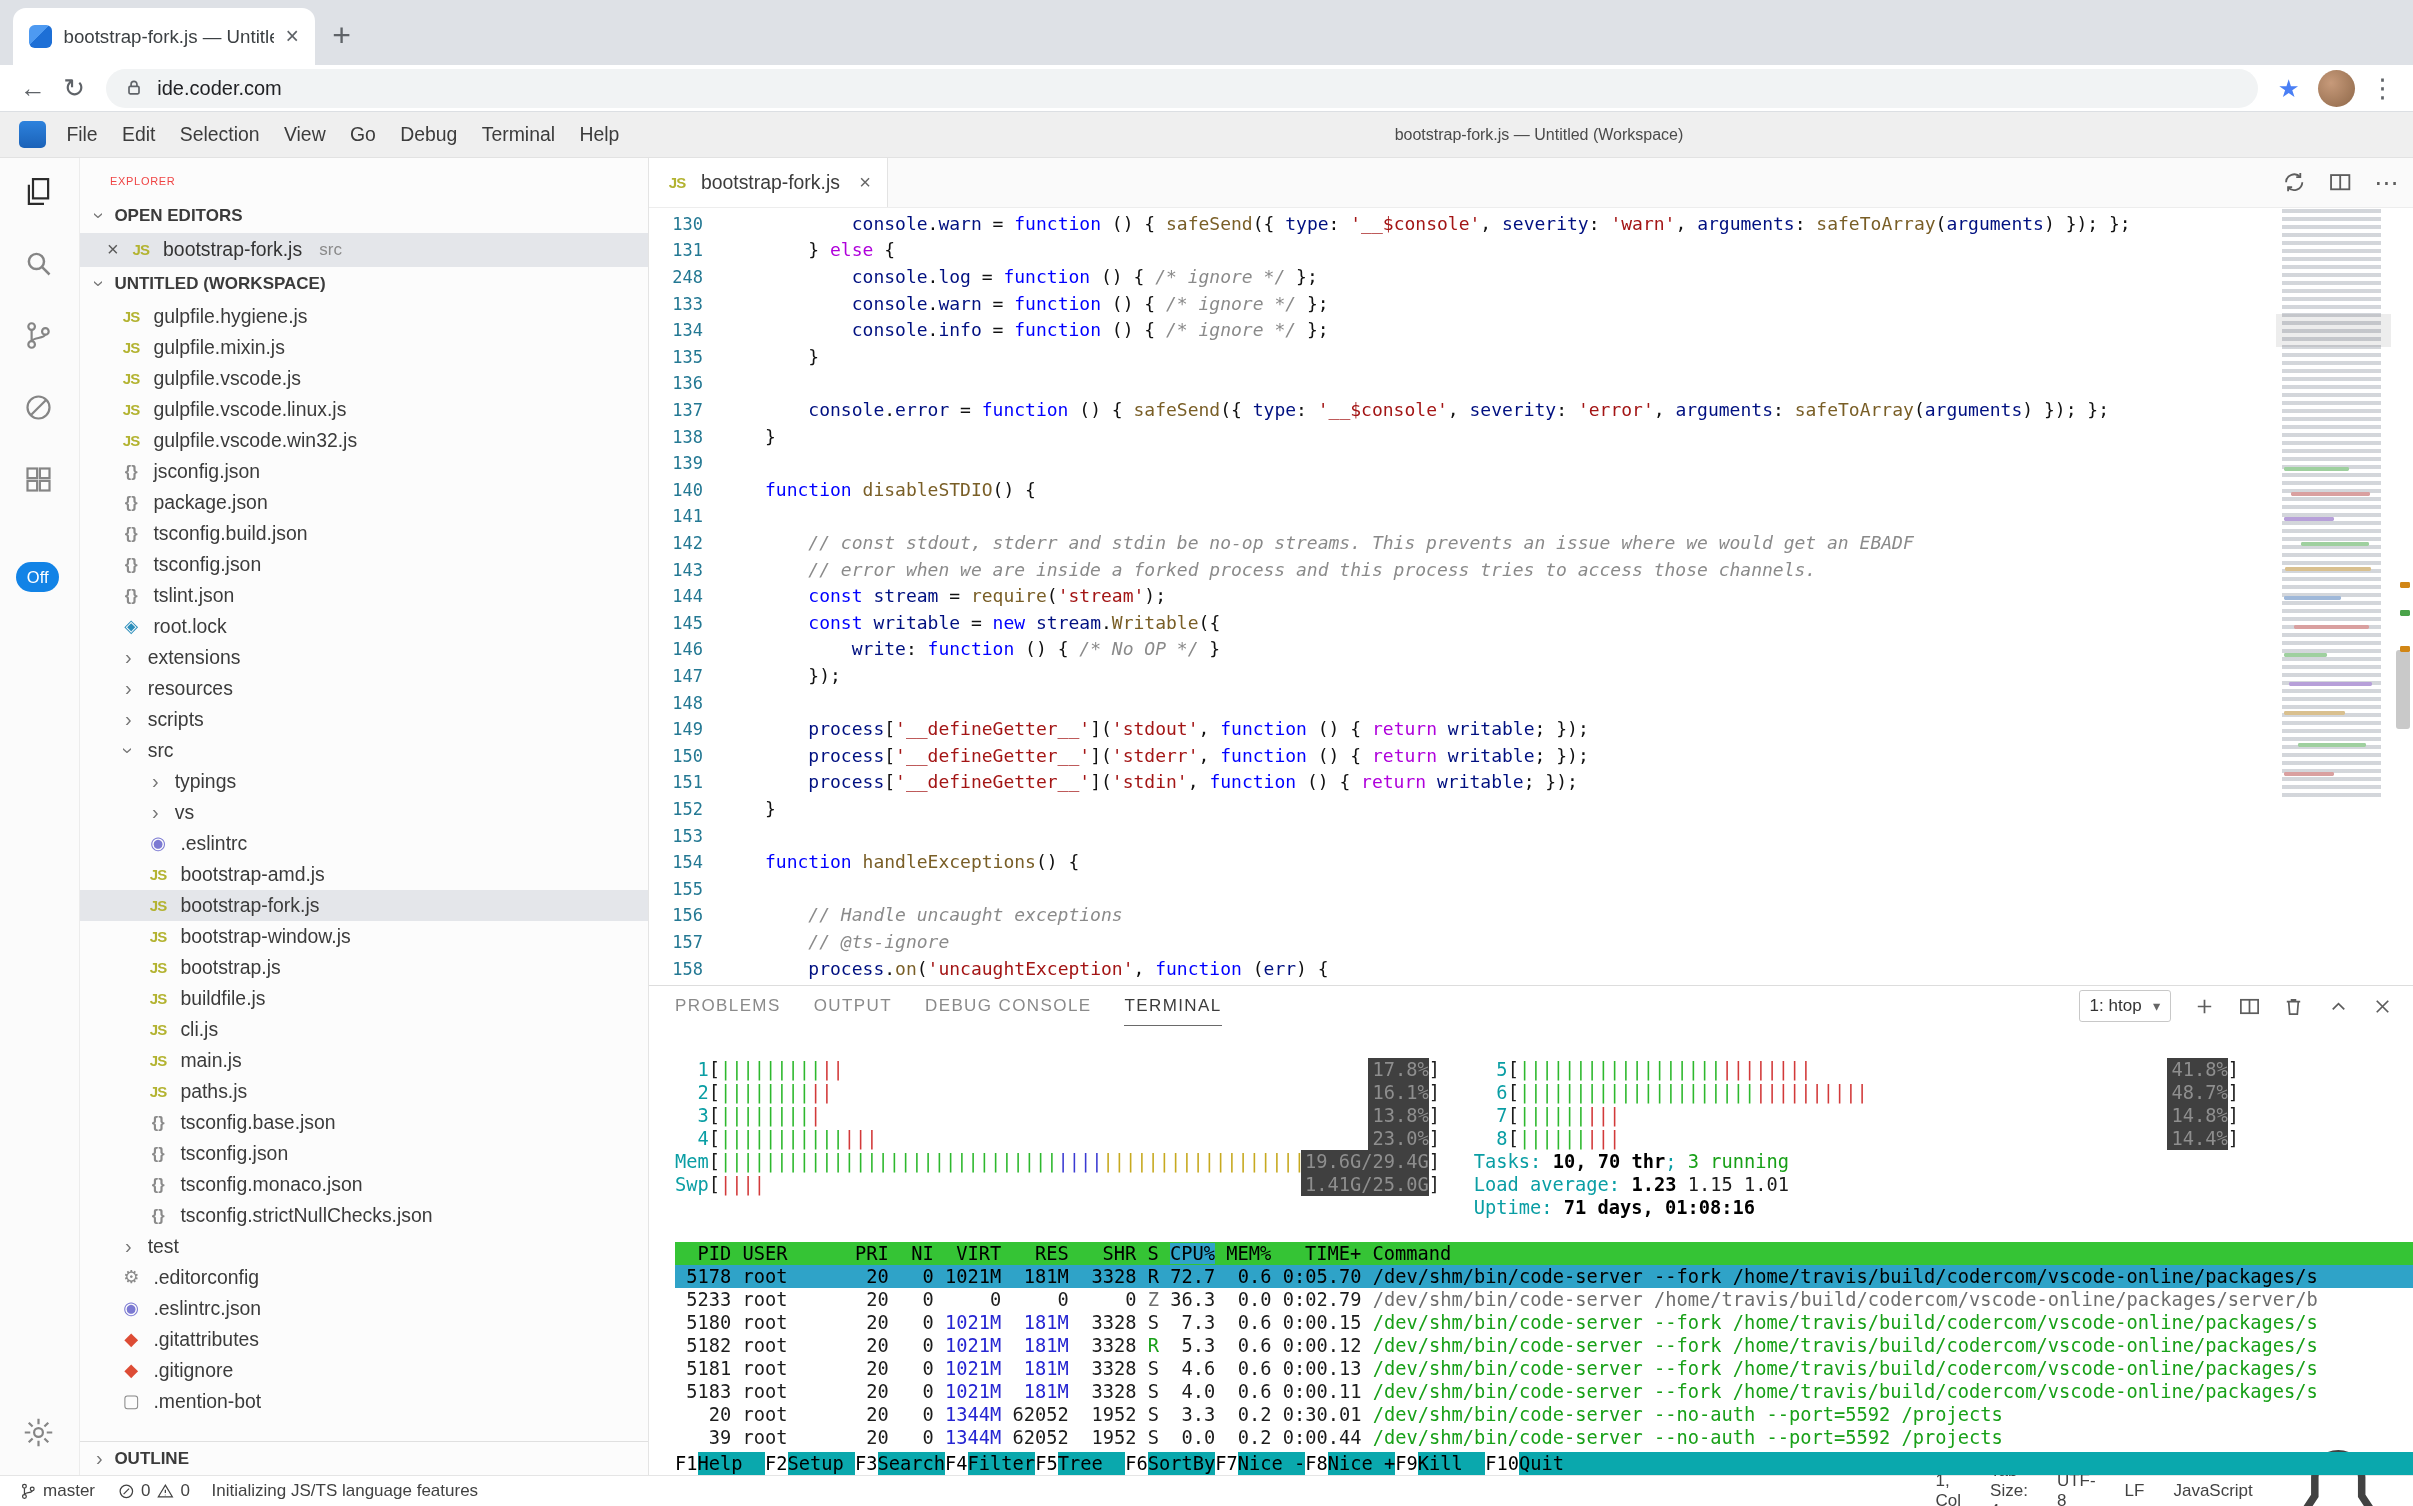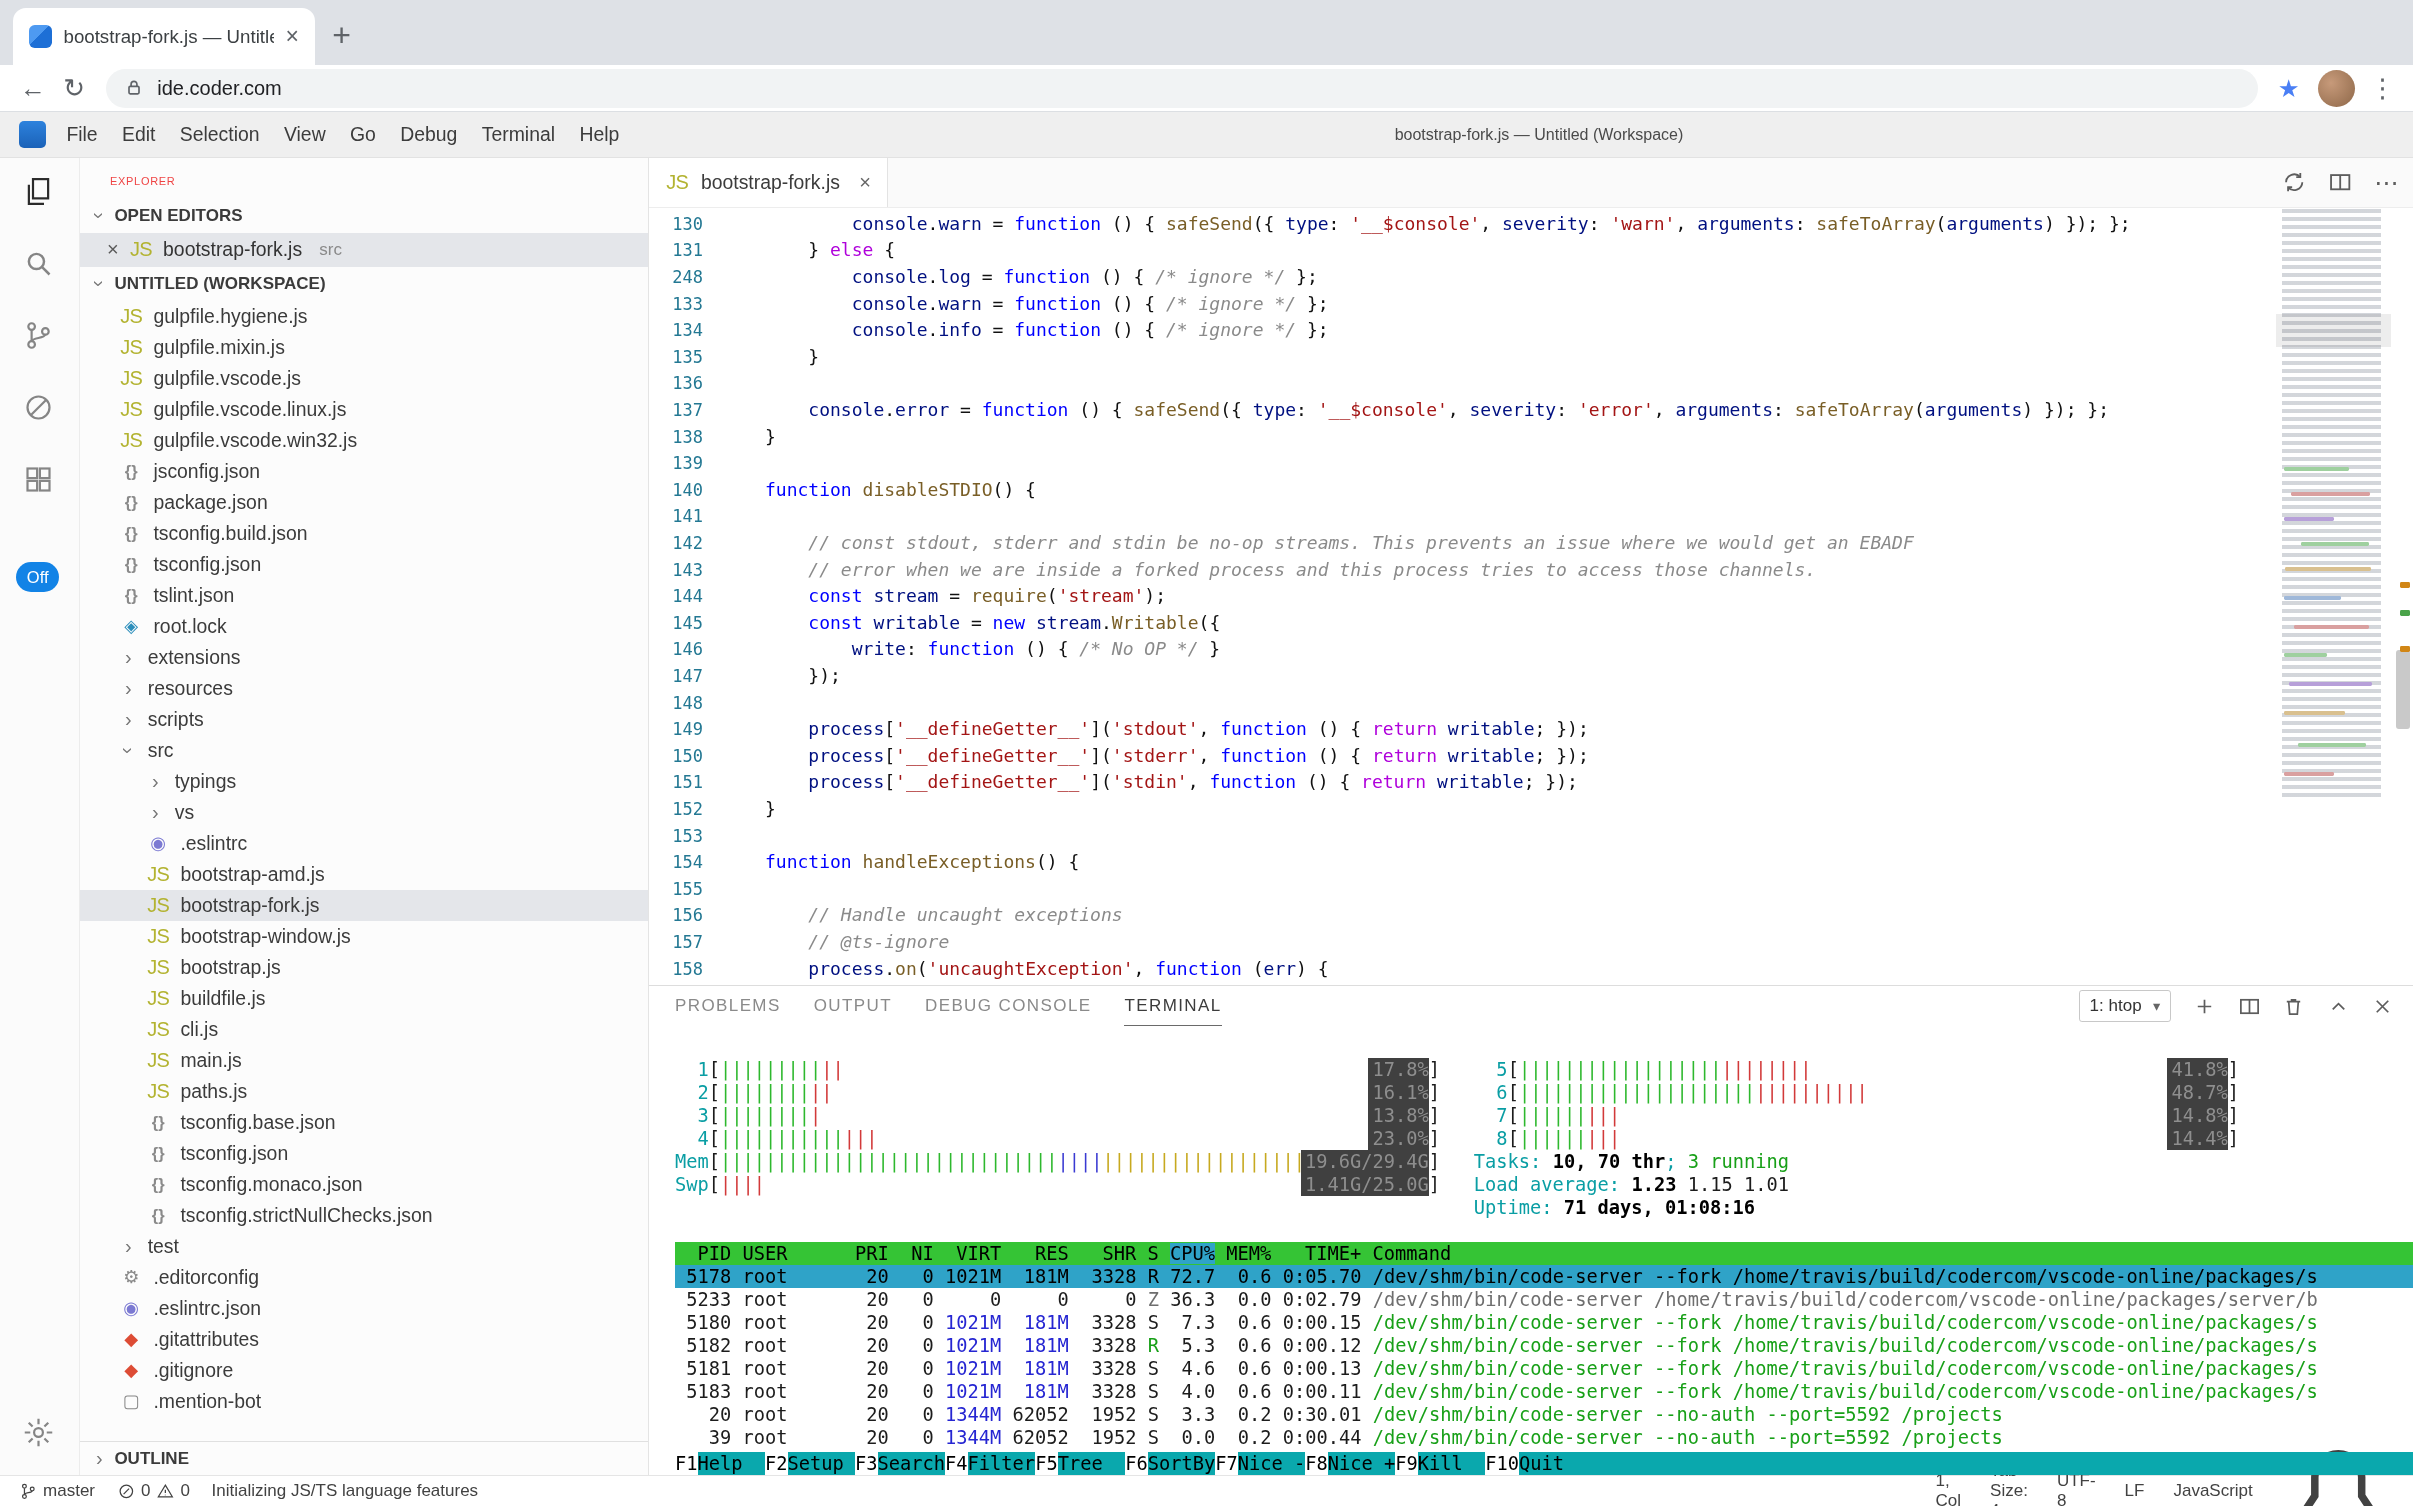--- a/index.html
+++ b/index.html
@@ -36,21 +36,21 @@
 .sb-title{padding:17px 0 11.5px 30px;font-size:11px;letter-spacing:0.7px;color:#ef4444}
 .sb-sec{height:34px;display:flex;align-items:center;font-size:17px;font-weight:bold;color:#3b3b3b;padding-left:10px;gap:5.7px}
 .chev{color:#767676;font-size:20px;width:18.7px;text-align:center;display:inline-block;font-weight:normal;flex:none}
 .chev.open{transform:rotate(90deg)}
 .oe-row{height:34px;display:flex;align-items:center;background:#e4e6ea;padding-left:27px;gap:10px;font-size:19.4px;color:#333}
 .oe-close{color:#5a5a5a;font-size:20px}
 .oe-detail{color:#8a8a8a;font-size:17px;margin-left:7.2px}
 .tree-row{height:31px;display:flex;align-items:center;gap:10px;font-size:19.4px;color:#3b3b3b;white-space:nowrap}
 .tree-row.selected{background:#e4e6ea}
 .ficon{width:24.4px;text-align:center;font-size:18px;flex:none;color:#8a8a8a}
-.ficon.js{color:#b3b331;font-weight:normal;font-size:20px;letter-spacing:-0.7px}
+.ficon.js{color:#b3b331;font-weight:bold;font-size:15px;letter-spacing:-0.7px}
 .ficon.json{color:#8a8a8a;font-weight:bold;font-size:16.5px}
 .ficon.eslint{color:#7b79d2}
 .ficon.editorconfig{color:#8a8a8a}
 .ficon.git{color:#dd4c35}
 .ficon.yarn{color:#2c8ebb}
 .outline-sec{position:absolute;bottom:0;left:0;right:0;height:34px;border-top:0.7px solid #e0e0e0;background:#fcfcfc;display:flex;align-items:center;font-weight:bold;font-size:17px;color:#3b3b3b;padding-left:10px;gap:5.7px}
 
 .main{flex:1;display:flex;flex-direction:column;min-width:0}
 .tabbar{height:50px;background:#fafafa;border-bottom:0.7px solid #ededed;display:flex;position:relative;flex:none}
 .etab{width:239px;background:#fff;border-right:0.7px solid #e3e3e3;display:flex;align-items:center;padding:0 16px;gap:11.5px;font-size:19.4px;color:#3c3c3c}

